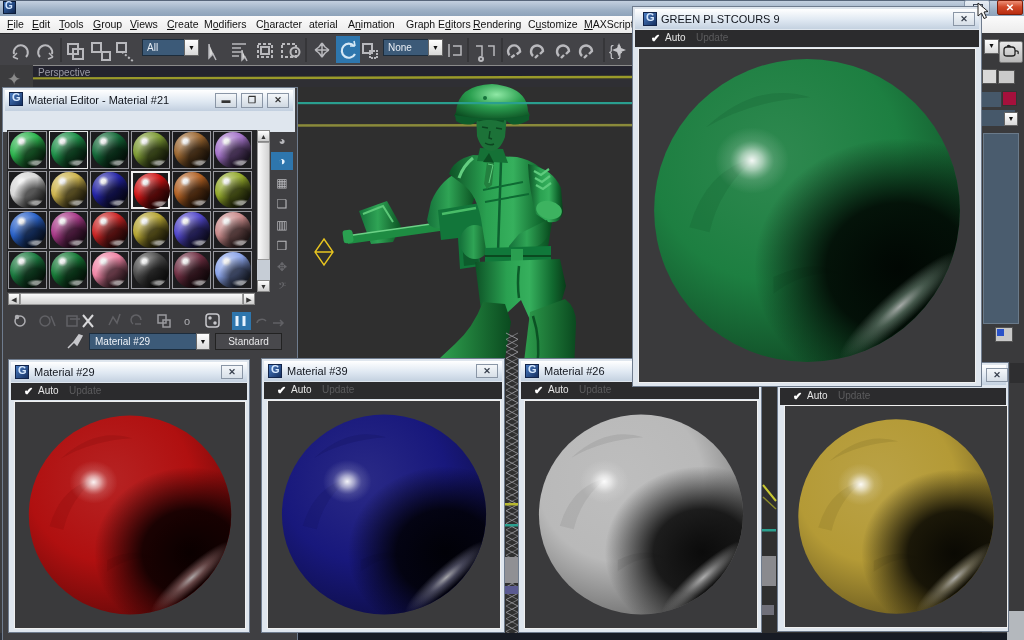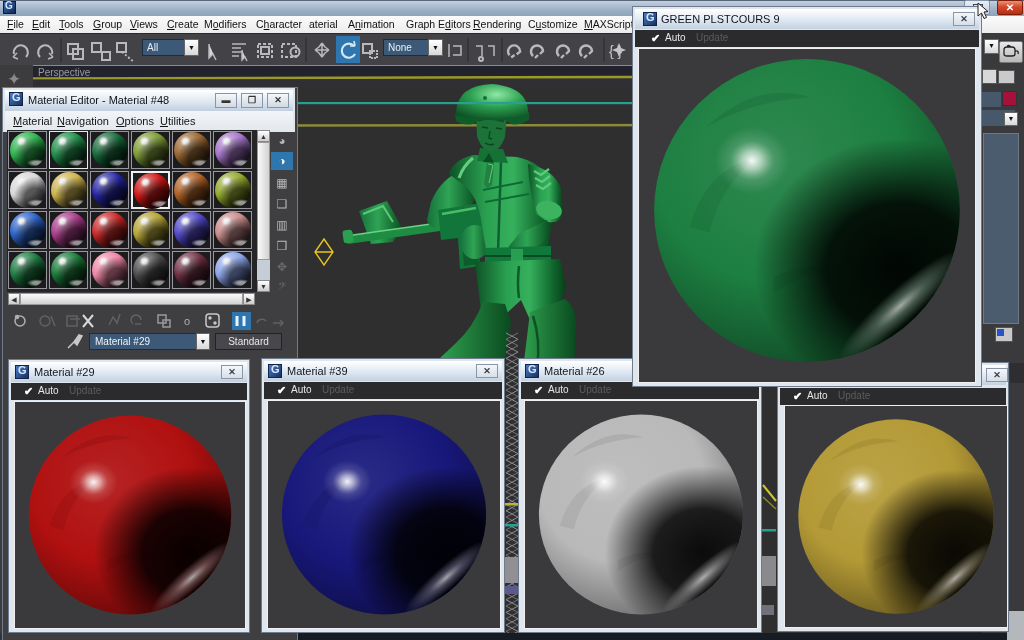--- a/index.html
+++ b/index.html
@@ -273,30 +273,24 @@
   </div>
   <div class="abs" style="left:1007px;top:611px;width:17px;height:29px;background:#b4b8bd;"></div>
   <div class="abs" style="left:1010px;top:363px;width:14px;height:20px;background:#2e2e30;"></div>
 
   <div class="abs" id="me">
     <div id="metop">
       <div id="metitle">
         <div class="ficon" style="top:2px">
             <span>G</span>
           </div>
-        <div class="fname" style="top:4px">Material Editor - Material #48</div>
+        <div class="fname" style="top:4px">Material Editor - Material #21</div>
         <div class="mebtn" style="left:210px;">▬</div>
         <div class="mebtn" style="left:236px;">❐</div>
         <div class="mebtn" style="left:262px;">✕</div>
-      </div>
-      <div id="memenu">
-        <span style="left:8px"><u>M</u>aterial</span>
-        <span style="left:52px"><u>N</u>avigation</span>
-        <span style="left:111px"><u>O</u>ptions</span>
-        <span style="left:155px"><u>U</u>tilities</span>
       </div>
     </div>
     <div id="megrid">
       <div class="mcell" style="left:1px;top:1px;">
           <div class="msph" style="background:radial-gradient(ellipse 13px 5px at 74% 86%, rgba(255,255,255,.55) 0 30%, rgba(255,255,255,0) 75%),radial-gradient(circle at 70% 74%, rgba(0,0,0,.6) 0 28%, rgba(0,0,0,0) 60%),radial-gradient(circle at 32% 26%, rgba(255,255,255,.95) 0 6%, #76ce8b 15%, #2db44e 44%, #124b20 72%, #061b0b 100%);"></div>
         </div>
       <div class="mcell" style="left:42px;top:1px;border:1px solid #e8e8e8;">
           <div class="msph" style="background:radial-gradient(ellipse 13px 5px at 74% 86%, rgba(255,255,255,.55) 0 30%, rgba(255,255,255,0) 75%),radial-gradient(circle at 70% 74%, rgba(0,0,0,.6) 0 28%, rgba(0,0,0,0) 60%),radial-gradient(circle at 32% 26%, rgba(255,255,255,.95) 0 6%, #6cb688 15%, #1e8f48 44%, #0c3c1e 72%, #04150a 100%);"></div>
         </div>
       <div class="mcell" style="left:83px;top:1px;">

